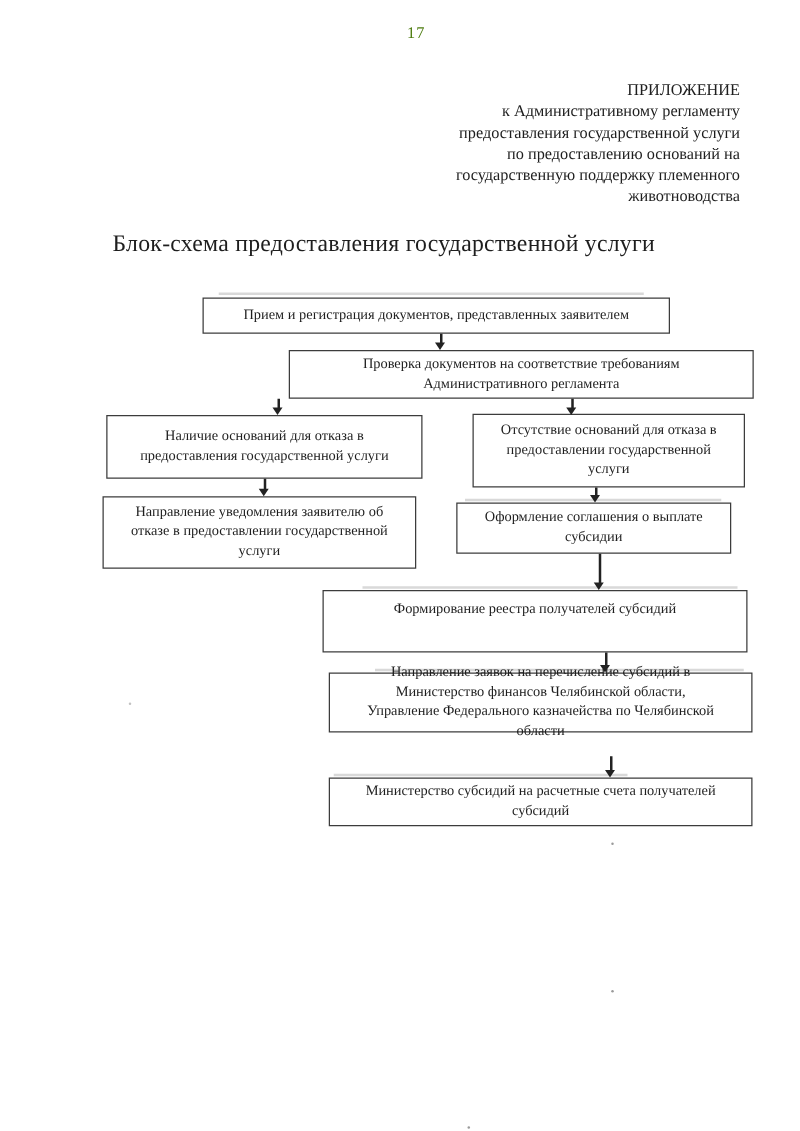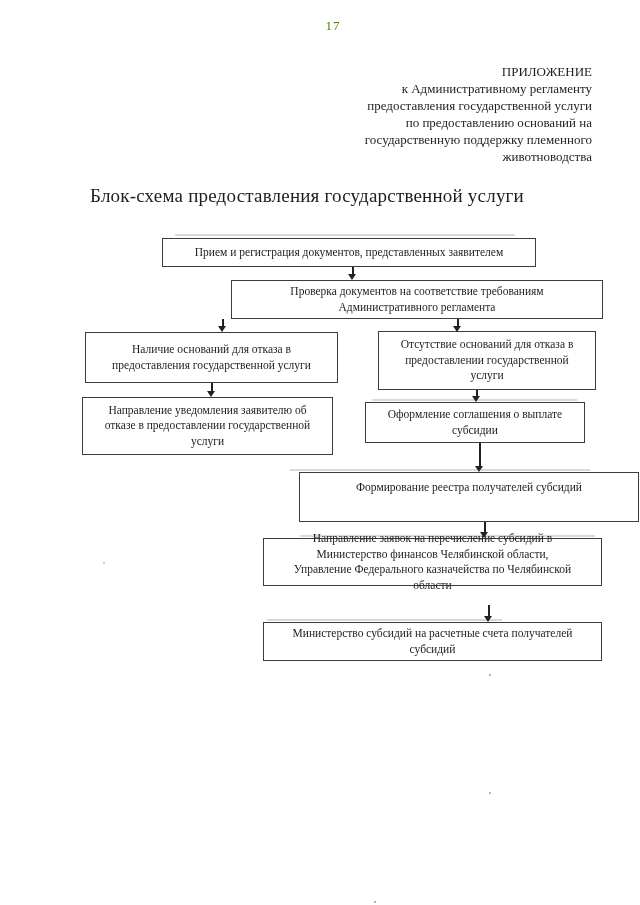--- a/index.html
+++ b/index.html
@@ -27,21 +27,21 @@
     position:absolute;
     border:1px solid #3c3c3c;
     box-sizing:border-box;
     display:flex;align-items:center;justify-content:center;
     text-align:center;
     font-size:11.5px;line-height:15.5px;
     white-space:pre-line;
     padding:2px 6px;
     background:#ffffff;
   }
-  .fbox.top-align{align-items:flex-start;padding-top:7px;margin-left:41px;}
+  .fbox.top-align{align-items:flex-start;padding-top:7px;}
   .arrow{position:absolute;width:9px;}
   .arrow .shaft{
     position:absolute;left:4px;top:0;bottom:5px;width:1.5px;background:#222222;
   }
   .arrow .head{
     position:absolute;left:0;bottom:0;width:0;height:0;
     border-left:4.5px solid transparent;
     border-right:4.5px solid transparent;
     border-top:6px solid #222222;
   }

